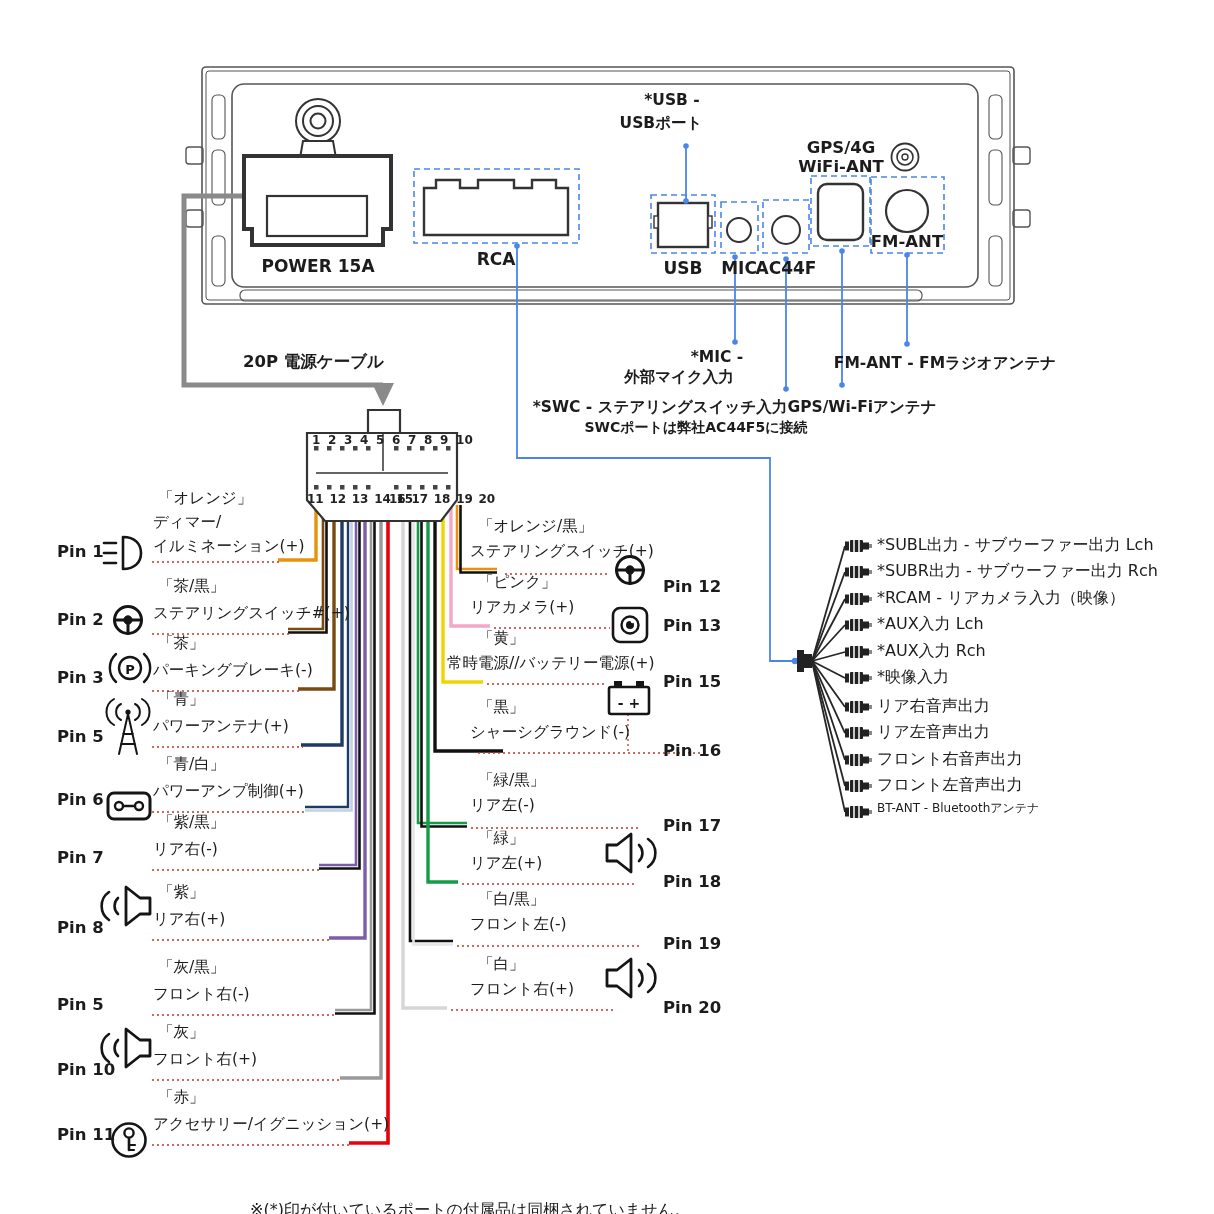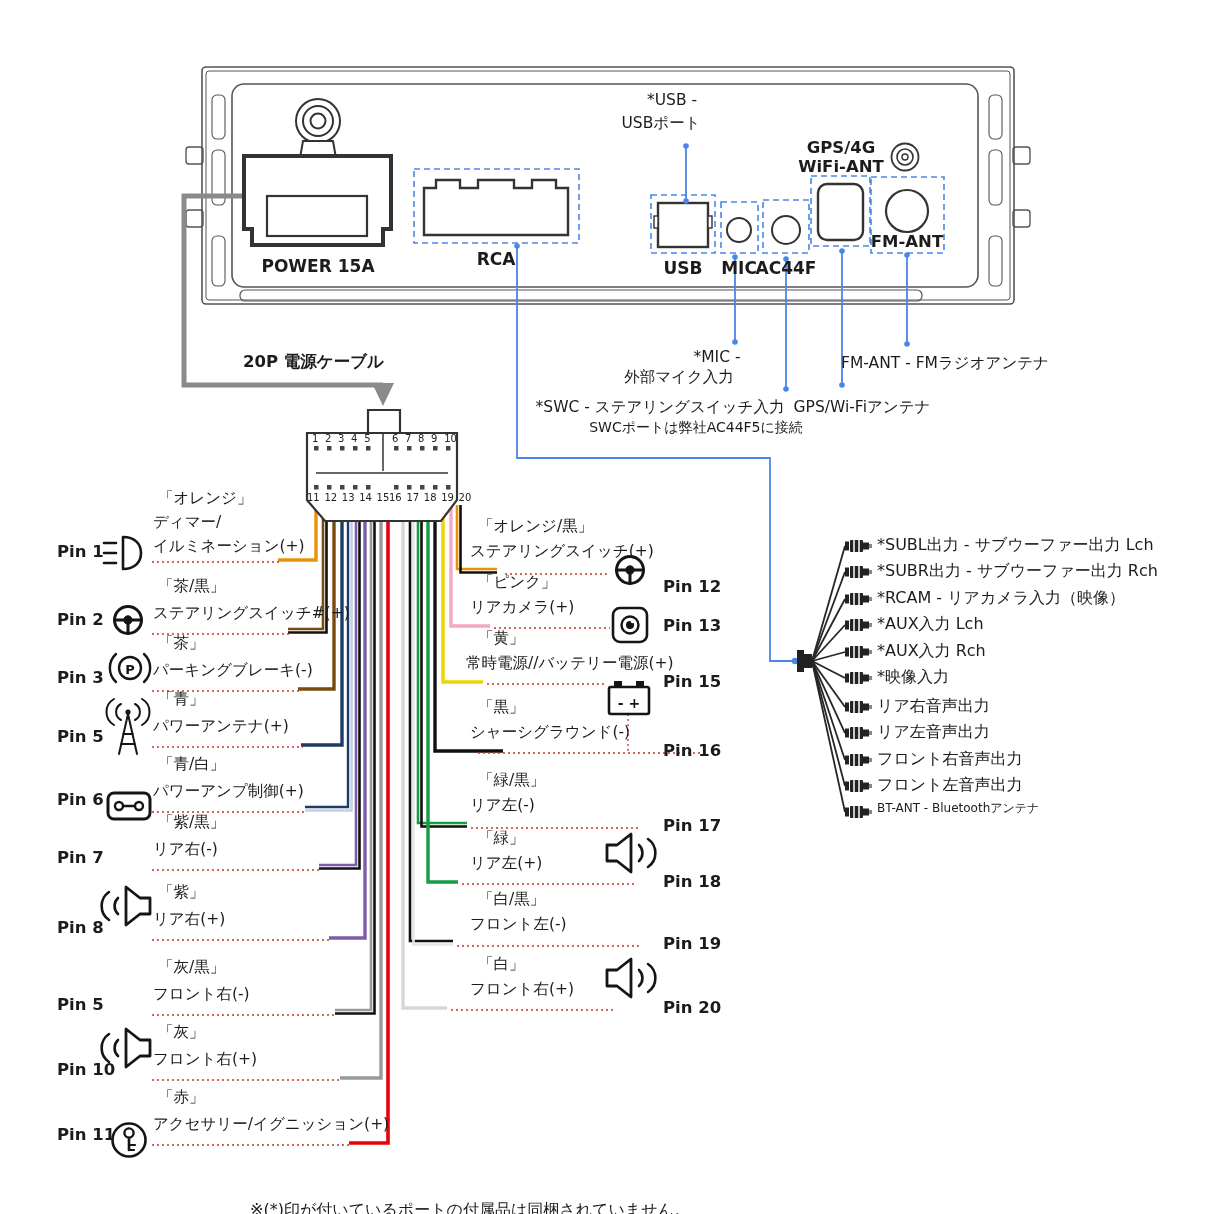--- a/index.html
+++ b/index.html
@@ -2,23 +2,23 @@
 <html><head>
 <meta charset="utf-8">
 <style>
   html,body{margin:0;padding:0;background:#fff;}
   .stage{position:relative;width:1214px;height:1214px;background:#ffffff;
          font-family:"DejaVu Sans",sans-serif;color:#1c1c1c;overflow:hidden;}
   svg.overlay{position:absolute;left:0;top:0;width:1214px;height:1214px;}
   .lbl{position:absolute;font-size:15.5px;font-weight:500;white-space:nowrap;line-height:1.25;}
   .pinnum{position:absolute;font-weight:700;font-size:16.5px;white-space:nowrap;}
   .port{position:absolute;font-weight:700;font-size:17px;white-space:nowrap;transform:translateX(-50%);}
-  .callout{position:absolute;font-size:15.5px;font-weight:400;white-space:nowrap;transform:translateX(-50%);}
+  .callout{position:absolute;font-size:15.5px;font-weight:700;white-space:nowrap;transform:translateX(-50%);}
   .callout.small{font-size:14px;margin-left:36px;}
-  .numrow{position:absolute;font-size:10px;font-weight:400;white-space:nowrap;word-spacing:3.5px;color:#222;}
+  .numrow{position:absolute;font-size:12px;font-weight:700;white-space:nowrap;word-spacing:3.5px;color:#222;}
   .numrow.wide{word-spacing:1.5px;}
   .note{position:absolute;left:250px;top:1200px;width:714px;text-align:left;font-size:16px;font-weight:400;}
   .wire{fill:none;stroke-linejoin:miter;stroke-linecap:butt;}
   .dash{stroke:var(--red);stroke-width:1.3;fill:none;stroke-dasharray:2 3;}
   .blueline{stroke:var(--blue);stroke-width:1.8;fill:none;}
   .bluedot{fill:var(--blue);}
   .pb{stroke:var(--blue);stroke-width:1.6;fill:none;stroke-dasharray:6 4;}
   .chassis{stroke:#555;fill:none;}
   .draw{stroke:#333;fill:#fff;}
   .icon{stroke:#151515;fill:none;stroke-linecap:round;stroke-linejoin:round;}
@@ -449,21 +449,21 @@
 
 <div class="lbl" style="left:478px;top:517px">「オレンジ/黒」</div>
 <div class="lbl" style="left:470px;top:542px">ステアリングスイッチ(+)</div>
 <div class="pinnum" style="left:663px;top:577px">Pin 12</div>
 
 <div class="lbl" style="left:478px;top:573px">「ピンク」</div>
 <div class="lbl" style="left:470px;top:598px">リアカメラ(+)</div>
 <div class="pinnum" style="left:663px;top:616px">Pin 13</div>
 
 <div class="lbl" style="left:478px;top:629px">「黄」</div>
-<div class="lbl" style="left:466px;top:654px">常時電源//バッテリー電源(+)</div>
+<div class="lbl" style="left:447px;top:654px">常時電源//バッテリー電源(+)</div>
 <div class="pinnum" style="left:663px;top:672px">Pin 15</div>
 
 <div class="lbl" style="left:478px;top:698px">「黒」</div>
 <div class="lbl" style="left:470px;top:723px">シャーシグラウンド(-)</div>
 <div class="pinnum" style="left:663px;top:741px">Pin 16</div>
 
 <div class="lbl" style="left:478px;top:771px">「緑/黒」</div>
 <div class="lbl" style="left:470px;top:796px">リア左(-)</div>
 <div class="pinnum" style="left:663px;top:816px">Pin 17</div>
 

